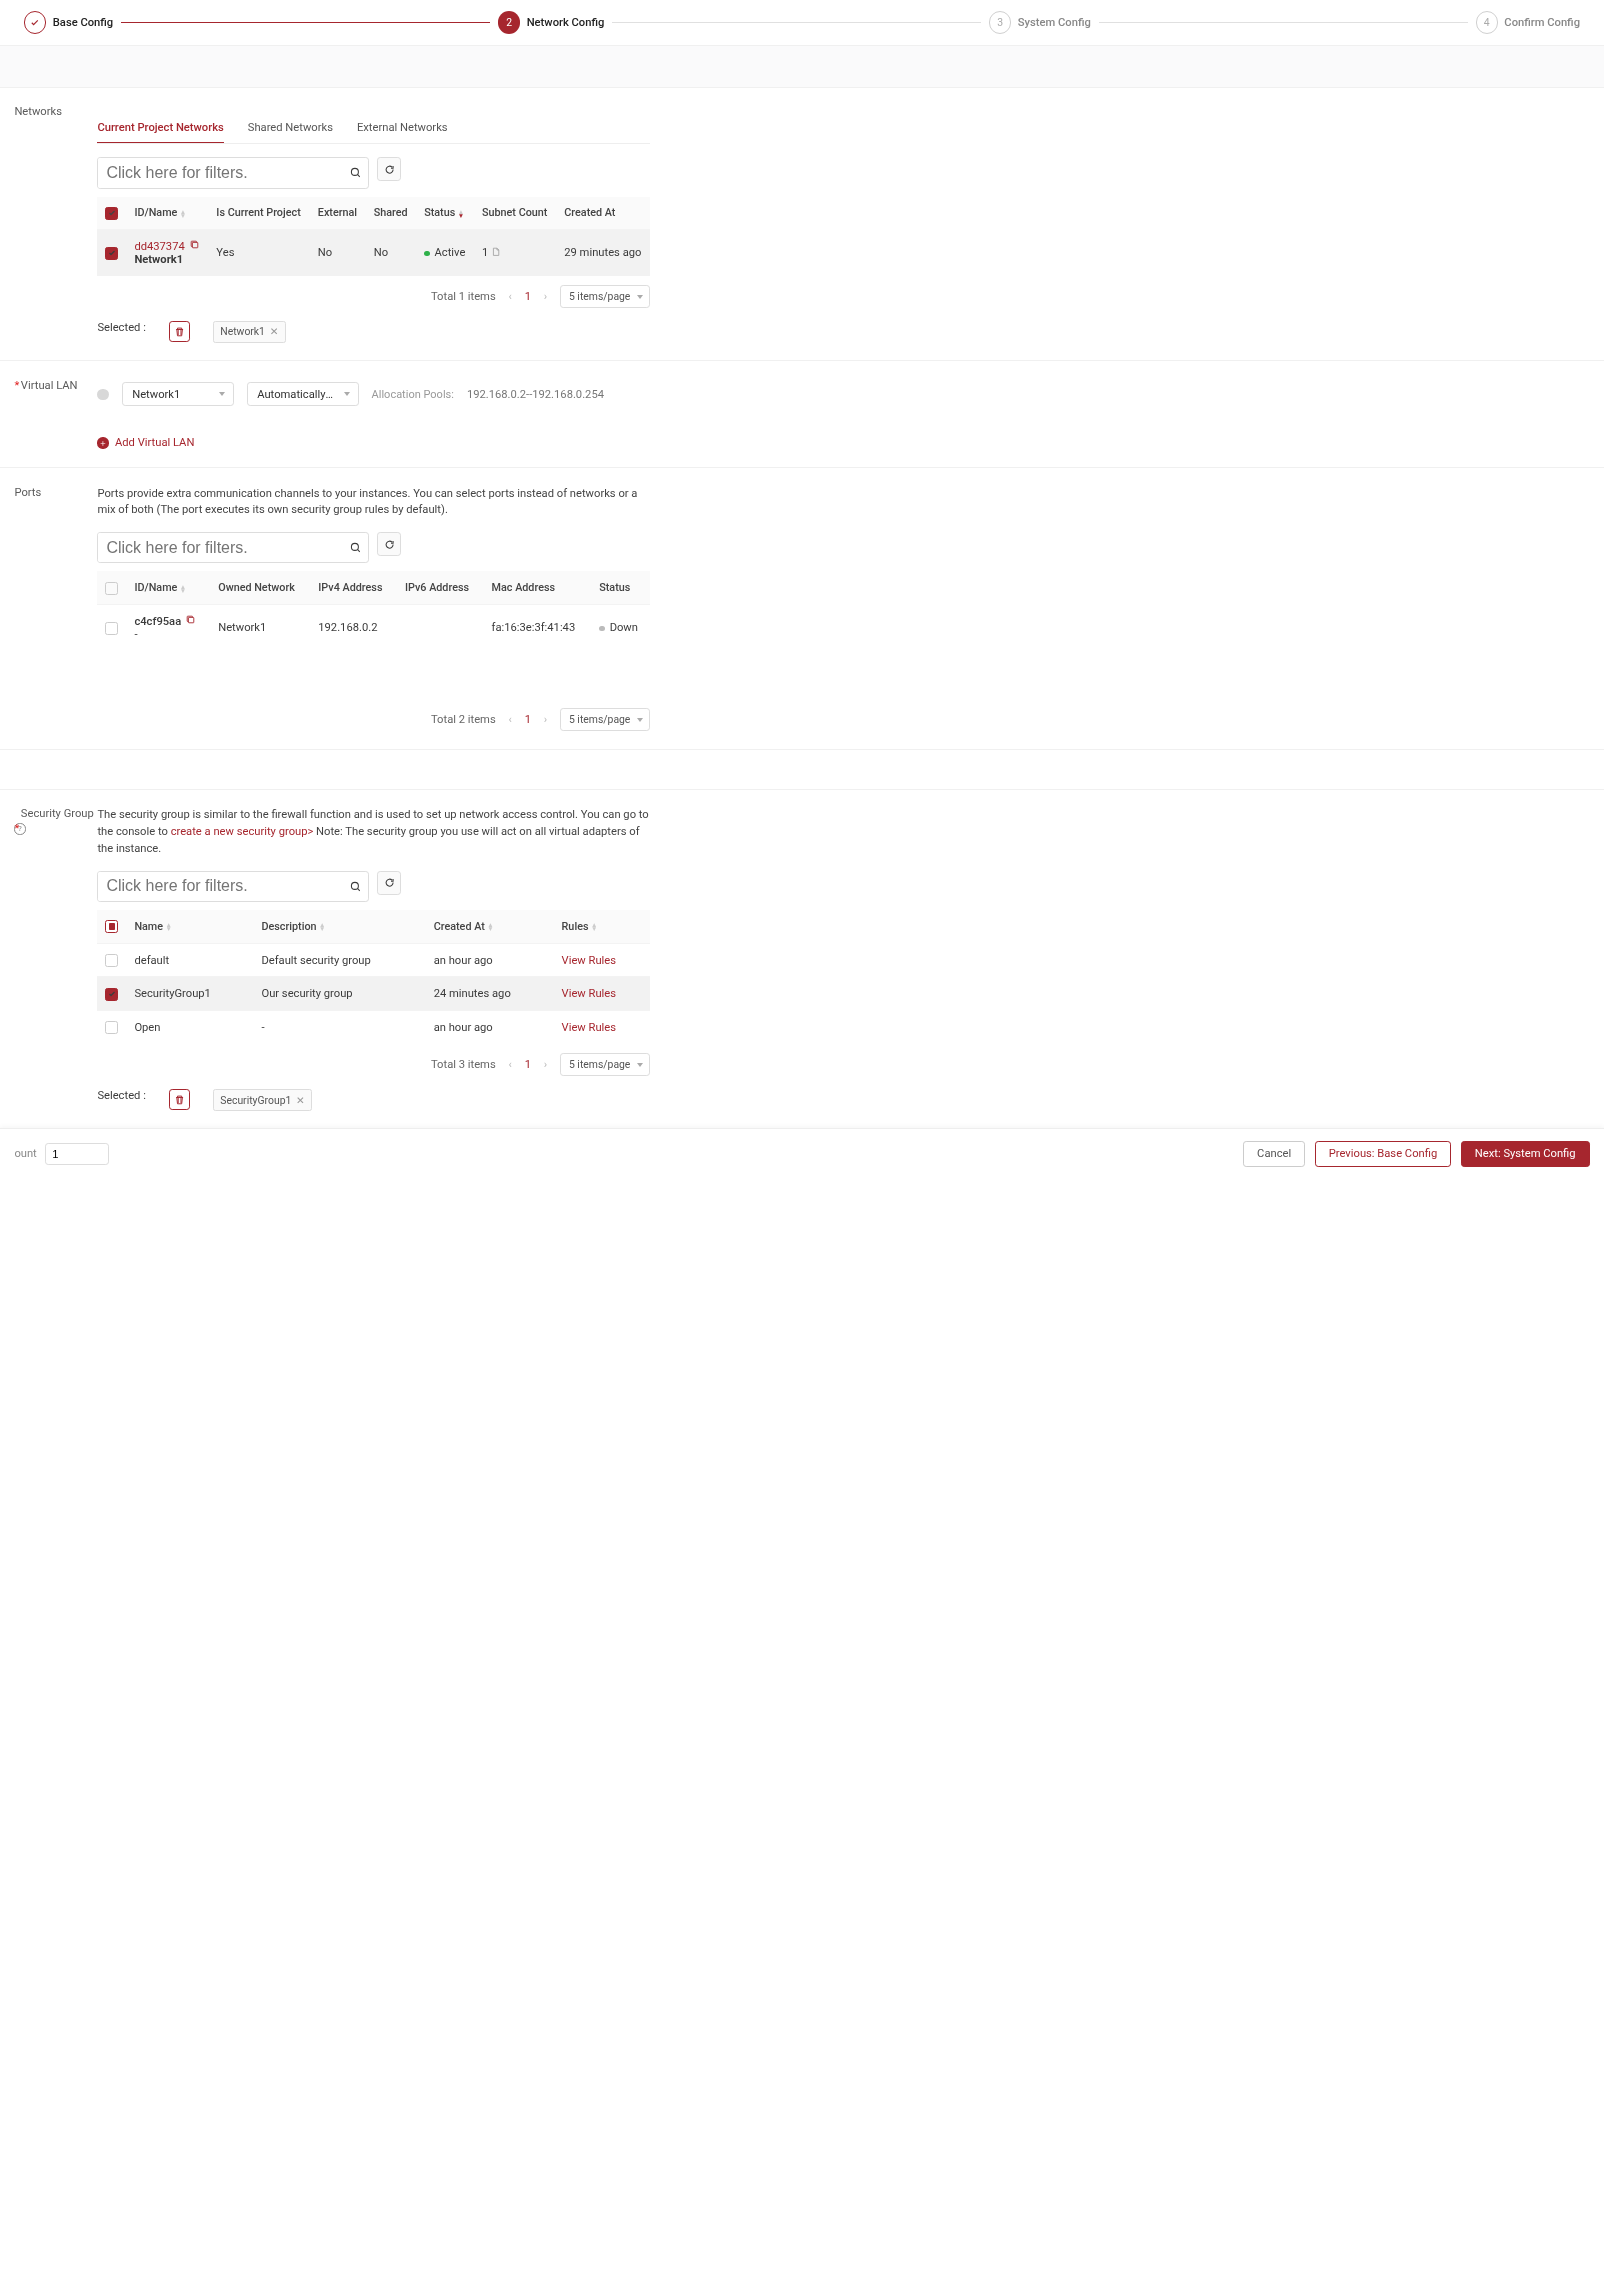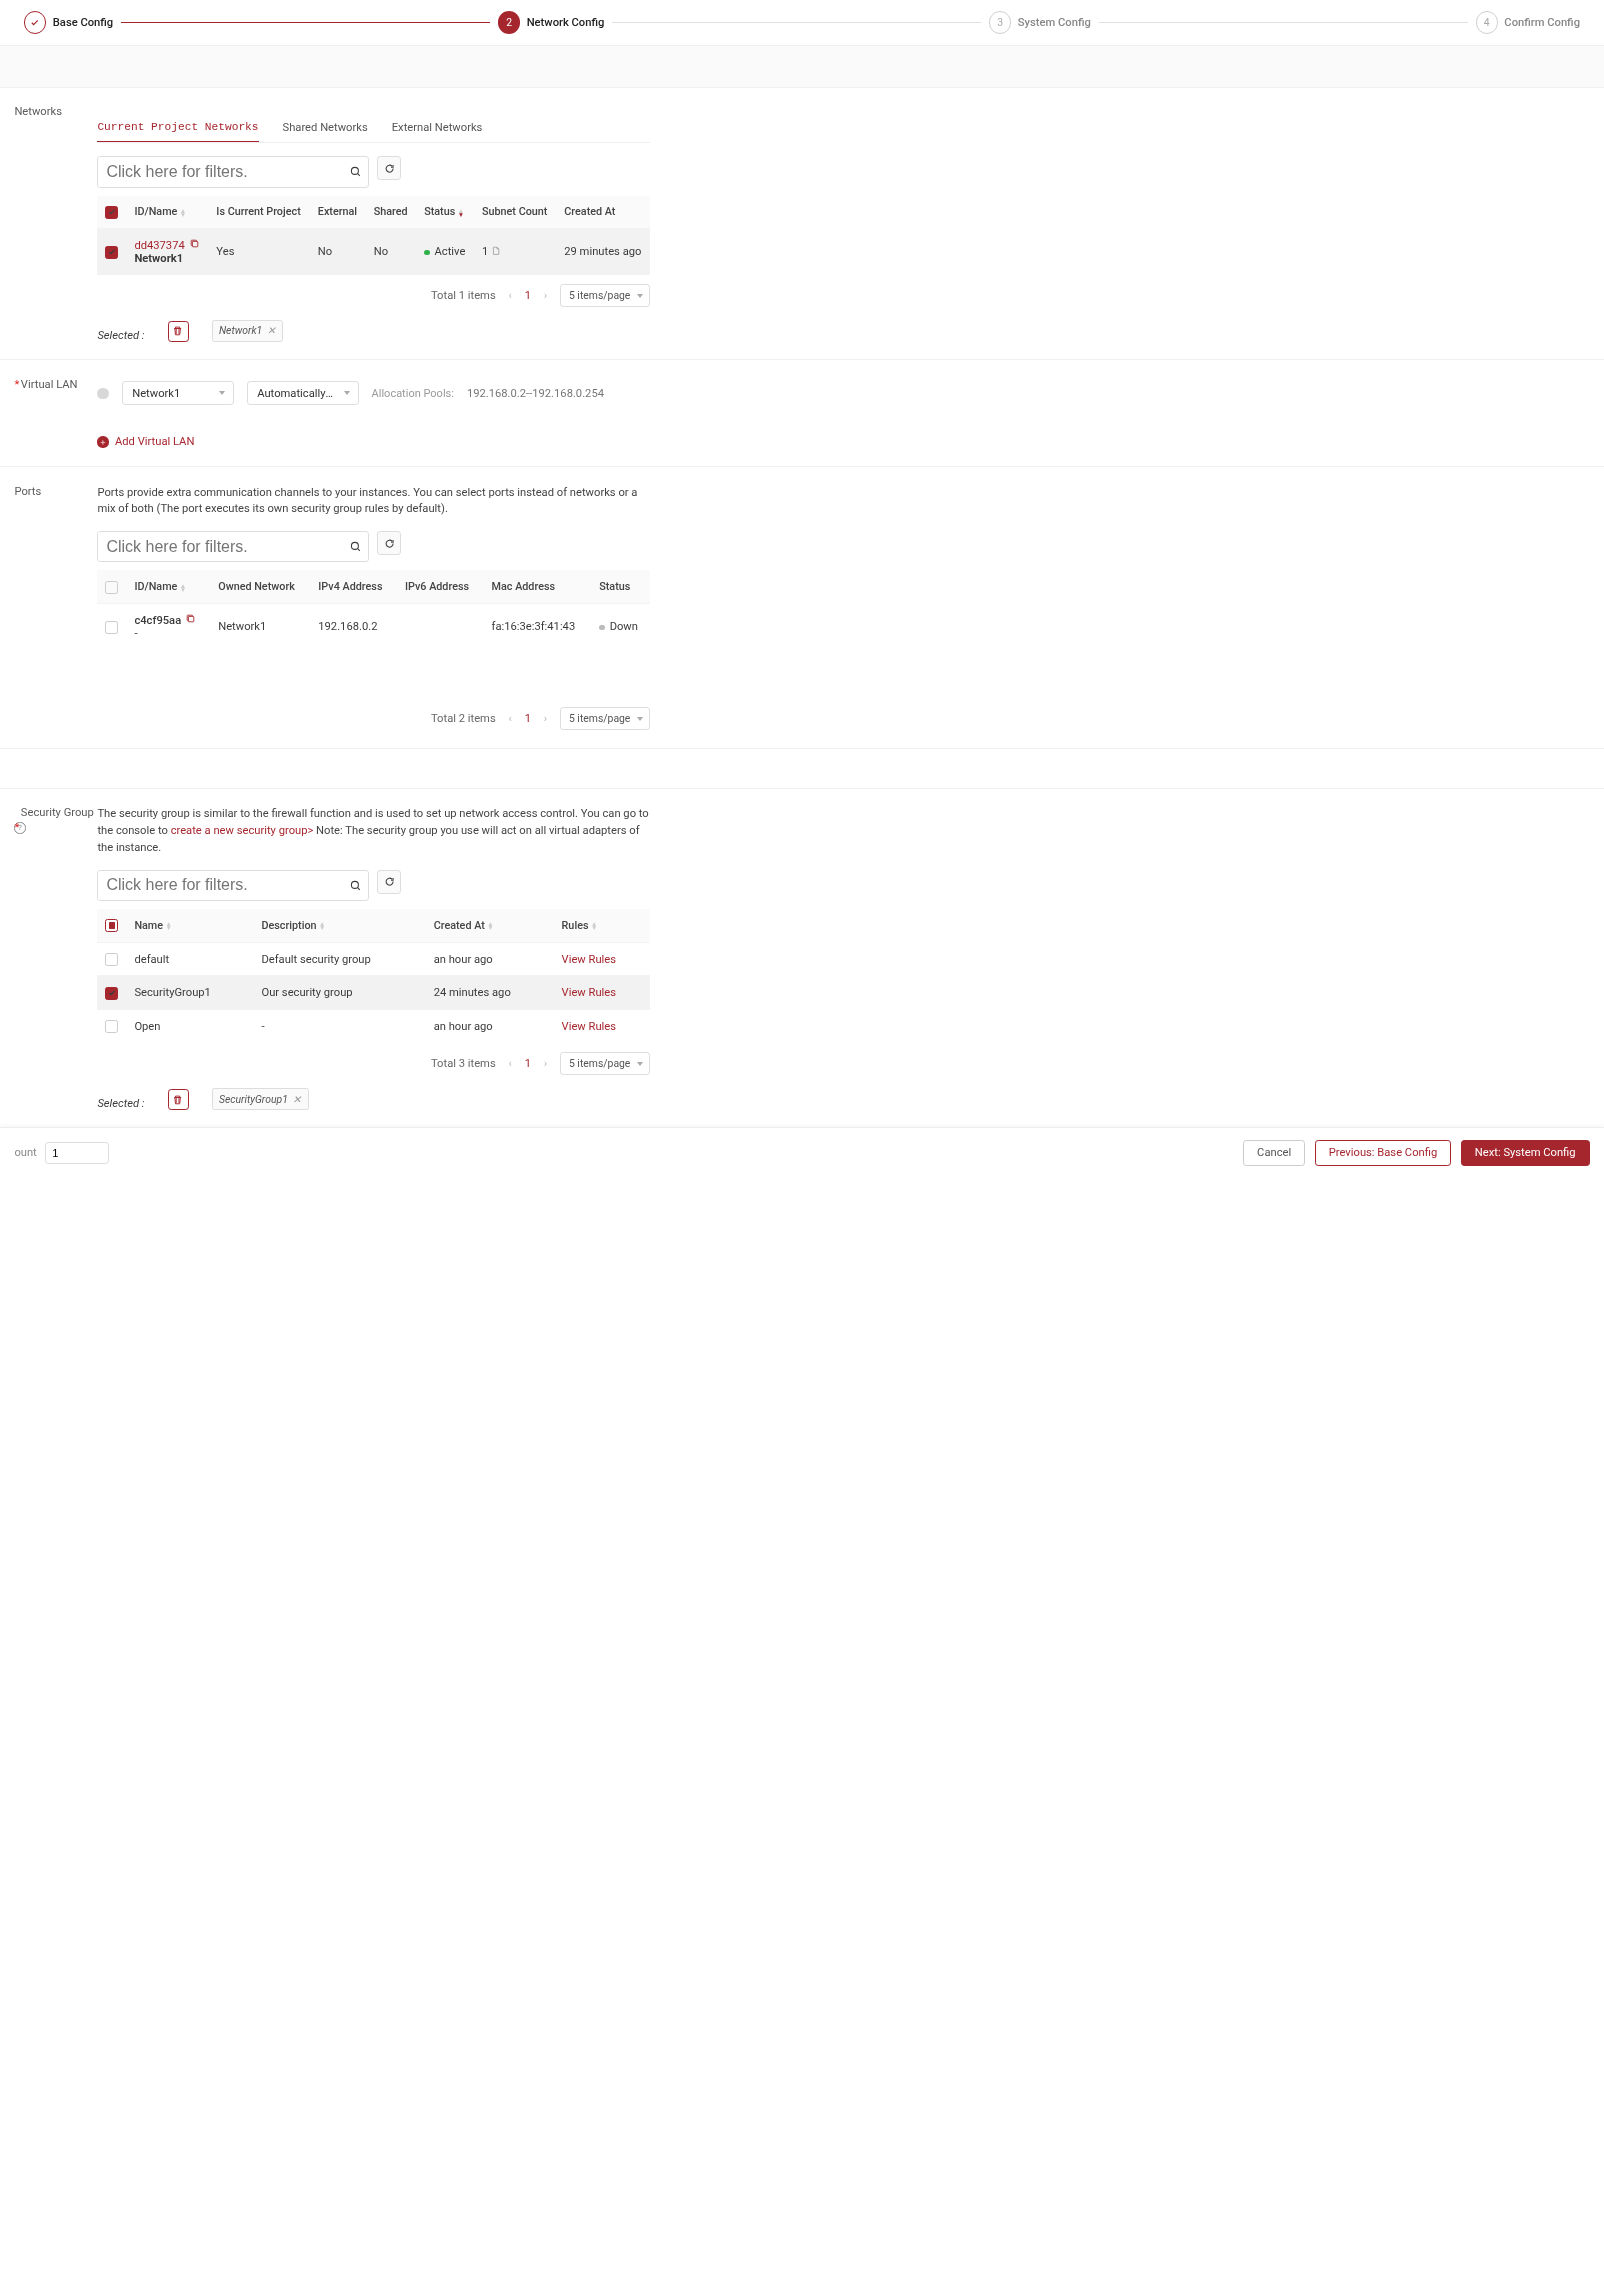--- a/index.html
+++ b/index.html
@@ -16,21 +16,21 @@
   .step-line.done { background:#a6262e; }
   .gap-bar { height:42px; background:#fafafb; border-bottom:0.8px solid #f0f0f0;}
   .section { display:flex; padding:17.6px 21px 17.6px 14.4px; border-bottom:0.8px solid #f0f0f0; }
   .section-label { width:83px; padding-top:0px; color:#5a5a5a; }
   .section-label .req { color:#e02020; margin-right:1.6px; }
   .section-body { flex:1; max-width:553px;}
   .desc { color:#444; margin-bottom:3.2px; line-height:1.5;}
   .link { color:#a6262e; cursor:pointer; }
   .tabs { display:flex; gap:24px; margin-top:9.6px; border-bottom:0.8px solid #eee;}
   .tab { padding:6.4px 0 8px; cursor:pointer; color:#555;}
-  .tab.active { color:#a6262e; border-bottom:1.6px solid #a6262e; font-weight:500;font-family:Liberation Mono, monospace;}
+  .tab.active { color:#a6262e; border-bottom:1.6px solid #a6262e; font-weight:500;}
   .filter-row { display:flex; gap:8px; margin:13px 0 8px;}
   .filter-input { flex:0 0 272px; display:flex; border:0.8px solid #ddd; border-radius:3.2px; overflow:hidden;}
   .filter-input input { border:none; outline:none; padding:5.6px 8px; flex:1; font-size:16px;}
   .filter-input .icn { width:26px; display:flex; align-items:center; justify-content:center; cursor:pointer;}
   .refresh-btn { width:24px; height:24px; border:0.8px solid #ddd; border-radius:3.2px; display:flex; align-items:center; justify-content:center; cursor:pointer; background:#fafafa;}
   table { width:100%; border-collapse:collapse; }
   thead { background:#fafafa; }
   th { text-align:left; padding:9.6px 8px; font-weight:500; color:#444; font-size:10.8px;margin-left:48px;}
   td { padding:9.6px 8px; font-size:11.2px; border-top:0.8px solid #f3f3f3;}
   tr.selected-row td { background:#f2f2f2; }
@@ -44,21 +44,21 @@
   .id-link { color:#a6262e; cursor:pointer; }
   .copy-icn { color:#a6262e; margin-left:2.4px; cursor:pointer;}
   .status-dot { display:inline-block; width:5.6px; height:5.6px; border-radius:50%; margin-right:4.8px; vertical-align:middle;}
   .status-dot.green { background:#2fb14a; }
   .status-dot.grey { background:#bbb; }
   .pager { display:flex; justify-content:flex-end; align-items:center; gap:8px; margin-top:9.6px; font-size:11.2px; color:#666;}
   .pager .nav { padding:1.6px 4.8px; color:#bbb; cursor:pointer;}
   .pager .cur { color:#a6262e; }
   .pager .size-sel { border:0.8px solid #ddd; border-radius:3.2px; padding:4px 19px 4px 8px; font-size:10.4px; color:#555; cursor:pointer; position:relative;}
   .pager .size-sel::after { content:""; position:absolute; right:6.4px; top:50%; width:0;height:0;border-left:3.2px solid transparent;border-right:3.2px solid transparent;border-top:4px solid #aaa; transform:translateY(-50%);}
-  .selected-line { display:flex; align-items:flex-end; gap:23px; margin-top:13px;font-style:italic;}
+  .selected-line { display:flex; align-items:flex-start; gap:23px; margin-top:13px;}
   .clear-sel { width:21px; height:21px; border:0.8px solid #a6262e; border-radius:3.2px; display:flex; align-items:center; justify-content:center; color:#a6262e; cursor:pointer;}
   .tag { display:inline-flex; align-items:center; gap:4.8px; border:0.8px solid #ddd; background:#fafafa; border-radius:2.4px; padding:3.2px 6.4px; font-size:10.4px; color:#555;}
   .tag .x { color:#999; cursor:pointer;}
   .vlan-row { display:flex; align-items:center; gap:13px; margin-top:3.2px;}
   .sel { border:0.8px solid #ddd; border-radius:3.2px; padding:4.8px 22.4px 4.8px 9.6px; min-width:112px; position:relative; font-size:11.2px; color:#333; cursor:pointer; background:#fff;}
   .sel::after { content:""; position:absolute; right:8px; top:50%; width:0;height:0;border-left:3.2px solid transparent;border-right:3.2px solid transparent;border-top:4px solid #aaa; transform:translateY(-50%);}
   .sel.wide { min-width:112px; }
   .sel.trunc { max-width:112px; white-space:nowrap; overflow:hidden; text-overflow:ellipsis;}
   .drag-dot { width:11.2px;height:11.2px;border-radius:50%;background:#d8d8d8; }
   .alloc-label { color:#999; font-size:11px;}

